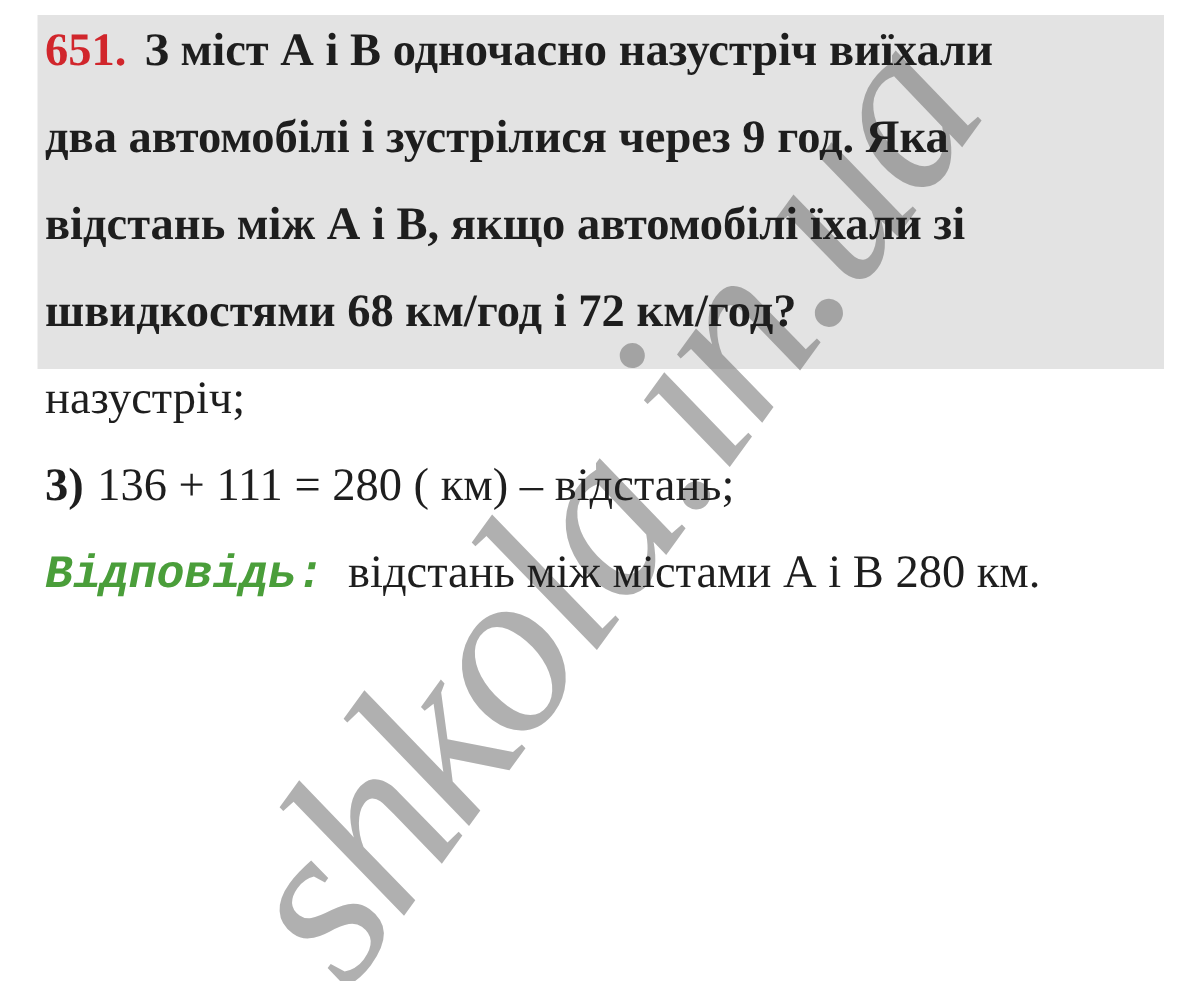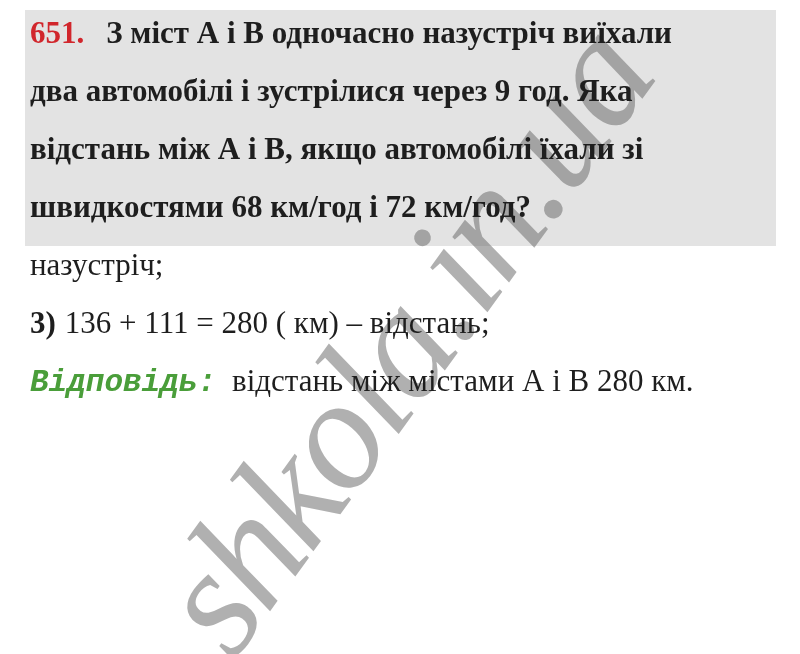--- a/index.html
+++ b/index.html
@@ -50,21 +50,21 @@
   }
   .line {
     white-space: nowrap;
   }
   .stmt {
     font-weight: bold;
   }
   .problem-number {
     color: #d1262c;
     font-weight: bold;
-    margin-right: 22px;
+    margin-right: 12px;
   }
   .step-marker {
     font-weight: bold;
     margin-right: 9px;
   }
   .answer-label {
     color: #4a9e3a;
     font-weight: bold;
     font-style: italic;
     margin-right: 16px;

